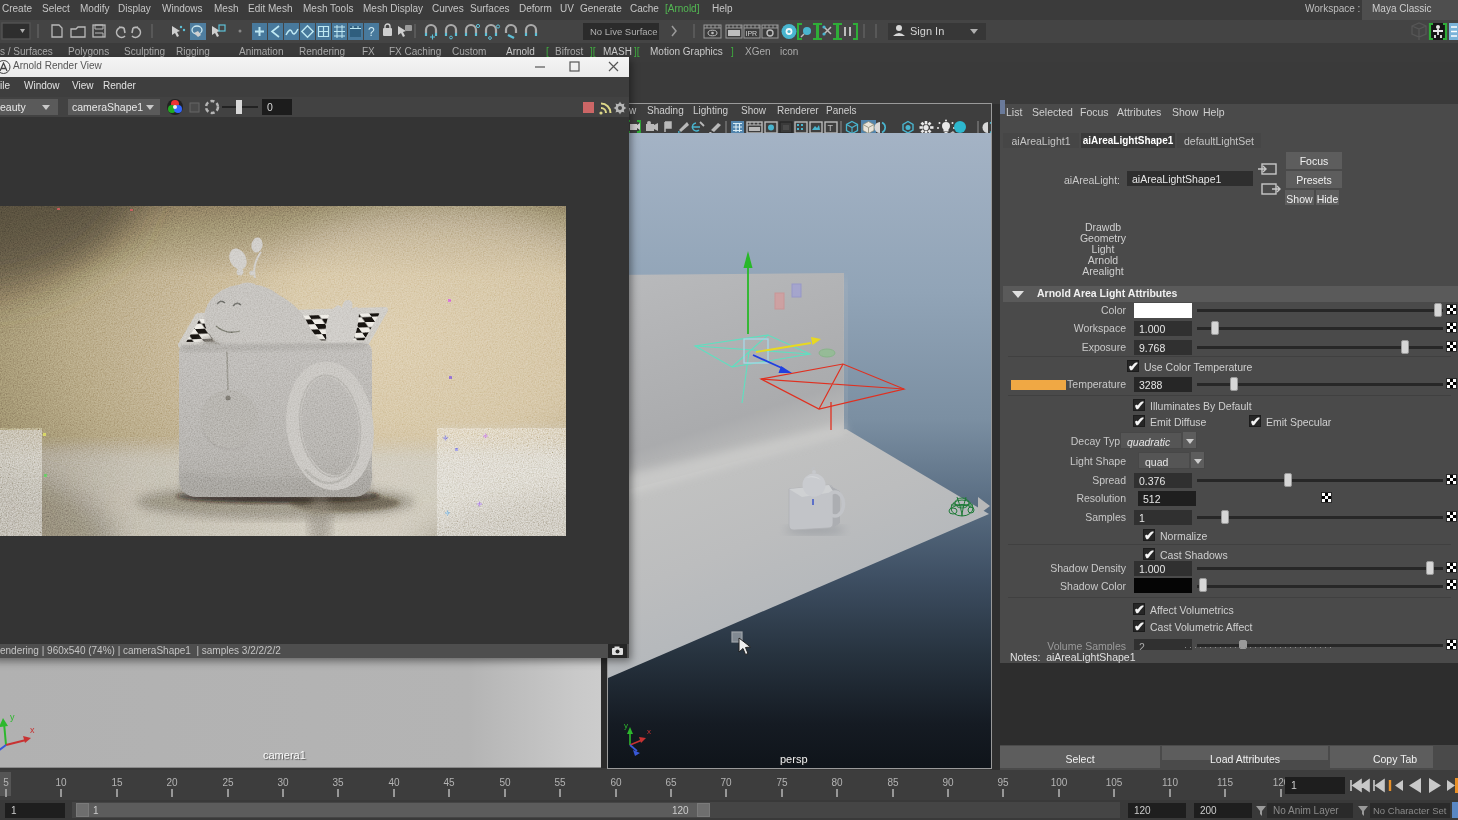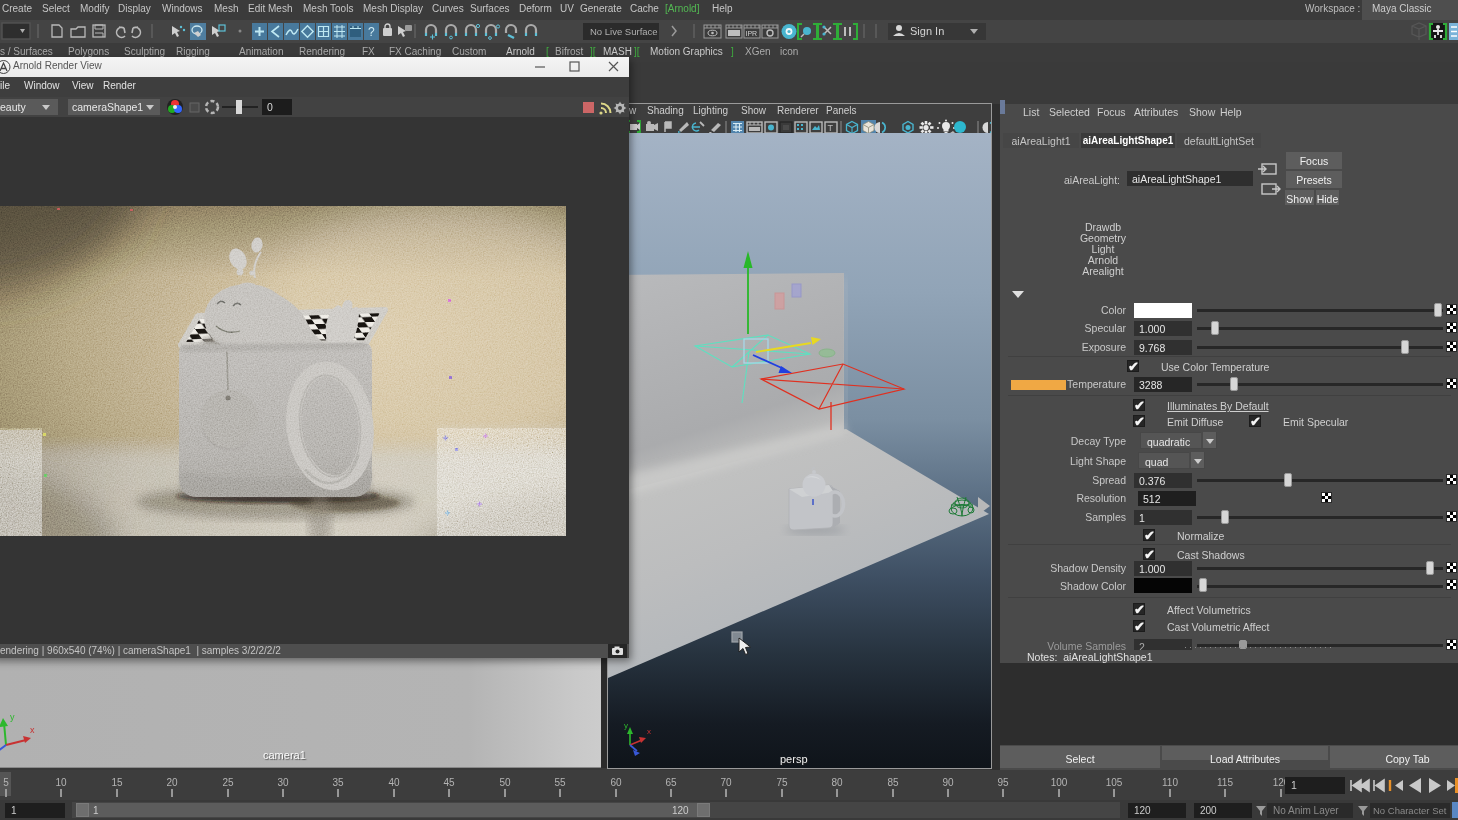--- a/index.html
+++ b/index.html
@@ -22,21 +22,21 @@
 #perspmenu span{position:absolute;top:1px;}
 #perspicons{left:0;top:15px;width:383px;height:15px;}
 #perspview{left:0;top:29px;width:383px;height:635px;}
 
 #ae{left:1000px;top:104px;width:458px;height:666px;background:#4a4a4a;color:#c8c8c8;font-size:10.5px;}
 #ae .lbl{position:absolute;text-align:right;white-space:nowrap;}
 #ae .fld{position:absolute;background:#2e2e2e;color:#e6e6e6;font-size:10.5px;padding:2px 0 0 5px;height:15px;}
 #ae .trk{position:absolute;left:1197px;width:246px;height:3px;background:#272727;}
 #ae .hdl{position:absolute;width:8px;height:14px;background:#d6d6d6;border:1px solid #9a9a9a;border-radius:2px;}
 #ae .chk{position:absolute;width:12px;height:12px;background:#262626;border:1px solid #1c1c1c;color:#f4f4f4;font-size:13px;line-height:12px;text-align:center;font-weight:bold;overflow:visible;}
-#ae .ctx{position:absolute;white-space:nowrap;color:#cfcfcf;padding-left:17px;}
+#ae .ctx{position:absolute;white-space:nowrap;color:#cfcfcf;}
 .checker{position:absolute;width:9px;height:9px;background:
  repeating-conic-gradient(#000 0 25%,#fff 0 50%) 0 0/6px 6px;outline:1px solid #2a2a2a;}
 #ae .btn{background:#5d5d5d;color:#f0f0f0;text-align:center;padding-top:3px;font-size:10.5px;}
 #ae .dd{background:#555;color:#e6e6e6;font-size:10.5px;padding:3px 0 0 6px;
  border:1px solid #474747;}
 #ae .dd:after{content:"";position:absolute;right:2px;top:6px;border:4px solid transparent;border-top:5px solid #ccc;}
 #ae .dd:before{content:"";position:absolute;right:0;top:-1px;width:13px;height:16px;background:#5d5d5d;border-left:2px solid #4a4a4a;}
 
 #cam1{left:0;top:658px;width:601px;height:110px;background:linear-gradient(90deg,#b1b1b1 0%,#b4b4b4 78%,#c9c9c9 96%,#cccccc 100%);border-bottom:1px solid #888;}
 
@@ -408,53 +408,54 @@
       <rect x="4" y="2" width="14" height="10" fill="none" stroke="#c8c8c8" stroke-width="1.4"></rect>
       <path d="M0 7 l8 0 m-3 -3 l3 3 -3 3" stroke="#c8c8c8" stroke-width="1.4" fill="none"></path>
       <rect x="4" y="22" width="14" height="10" fill="none" stroke="#c8c8c8" stroke-width="1.4"></rect>
       <path d="M14 27 l8 0 m-3 -3 l3 3 -3 3" stroke="#c8c8c8" stroke-width="1.4" fill="none"></path>
     </svg>
     <div class="abs btn" style="left:286px;top:48px;width:56px;height:17px;">Focus</div>
     <div class="abs btn" style="left:286px;top:67px;width:56px;height:17px;">Presets</div>
     <div class="abs btn" style="left:285px;top:86px;width:29px;height:15px;">Show</div>
     <div class="abs btn" style="left:316px;top:86px;width:23px;height:15px;">Hide</div>
     <div class="abs" style="left:40px;top:118px;width:126px;text-align:center;line-height:11px;color:#cfcfcf;">Drawdb<br>Geometry<br>Light<br>Arnold<br>Arealight</div>
+    <div class="abs" style="left:3px;top:182px;width:455px;height:16px;background:#5a5a5a;color:#f0f0f0;font-weight:bold;padding:1px 0 0 34px;">Arnold Area Light Attributes</div>
     <svg class="abs" style="left:12px;top:187px;" width="12" height="8">
         <polygon points="0,0 12,0 6,7" fill="#e0e0e0"></polygon>
       </svg>
 
     <span class="lbl" style="left:26px;top:200px;width:100px;">Color</span>
     <div class="abs" style="left:134px;top:199px;width:58px;height:15px;background:#fff;"></div>
     <div class="trk" style="left:197px;top:205px;"></div>
       <div class="hdl" style="left:434px;top:199px;"></div>
-    <span class="lbl" style="left:26px;top:218px;width:100px;">Specular</span>
+    <span class="lbl" style="left:26px;top:218px;width:100px;">Workspace</span>
     <div class="fld" style="left:134px;top:217px;width:58px;background:#303030;">1.000</div>
     <div class="trk" style="left:197px;top:223px;"></div>
       <div class="hdl" style="left:211px;top:217px;"></div>
     <span class="lbl" style="left:26px;top:237px;width:100px;">Exposure</span>
     <div class="fld" style="left:134px;top:236px;width:58px;background:#303030;">9.768</div>
     <div class="trk" style="left:197px;top:242px;"></div>
       <div class="hdl" style="left:401px;top:236px;"></div>
     <div class="abs" style="left:8px;top:252px;width:443px;height:1px;background:#404040;"></div>
     <div class="chk" style="left:127px;top:256px;">✔</div>
     <span class="ctx" style="left:144px;top:257px;">Use Color Temperature</span>
     <div class="abs" style="left:11px;top:276px;width:55px;height:10px;background:#f0a844;"></div>
     <span class="lbl" style="left:26px;top:274px;width:100px;">Temperature</span>
     <div class="fld" style="left:134px;top:273px;width:58px;background:#262626;">3288</div>
     <div class="trk" style="left:197px;top:279px;"></div>
       <div class="hdl" style="left:230px;top:273px;"></div>
     <div class="abs" style="left:8px;top:291px;width:443px;height:1px;background:#404040;"></div>
     <div class="chk" style="left:133px;top:295px;">✔</div>
-    <span class="ctx" style="left:150px;top:296px;text-decoration:underline;">Illuminates By Default</span>
+    <span class="ctx" style="left:150px;top:296px;">Illuminates By Default</span>
     <div class="chk" style="left:133px;top:311px;">✔</div>
     <span class="ctx" style="left:150px;top:312px;">Emit Diffuse</span>
     <div class="chk" style="left:249px;top:311px;">✔</div>
     <span class="ctx" style="left:266px;top:312px;">Emit Specular</span>
     <span class="lbl" style="left:26px;top:331px;width:100px;">Decay Type</span>
-    <div class="abs dd" style="left:140px;top:328px;width:77px;height:17px;">quadratic</div>
+    <div class="abs dd" style="left:120px;top:328px;width:77px;height:17px;font-style:italic;">quadratic</div>
     <span class="lbl" style="left:26px;top:351px;width:100px;">Light Shape</span>
     <div class="abs dd" style="left:138px;top:348px;width:67px;height:17px;">quad</div>
     <span class="lbl" style="left:26px;top:370px;width:100px;">Spread</span>
     <div class="fld" style="left:134px;top:369px;width:58px;background:#303030;">0.376</div>
     <div class="trk" style="left:197px;top:375px;"></div>
       <div class="hdl" style="left:284px;top:369px;"></div>
     <span class="lbl" style="left:26px;top:388px;width:100px;">Resolution</span>
     <div class="fld" style="left:138px;top:387px;width:58px;background:#1f1f1f;">512</div>
     <span class="lbl" style="left:26px;top:407px;width:100px;">Samples</span>
     <div class="fld" style="left:134px;top:406px;width:58px;background:#303030;">1</div>
@@ -481,21 +482,21 @@
     <span class="lbl" style="left:26px;top:536px;width:100px;color:#9a9a9a;">Volume Samples</span>
     <div class="fld" style="left:134px;top:535px;width:58px;background:#303030;color:#aaa;">2</div>
     <div class="trk" style="left:197px;top:540px;"></div>
       <div class="hdl" style="left:239px;top:536px;height:9px;background:#9a9a9a;"></div>
     <div class="abs" style="left:185px;top:543px;width:148px;height:1px;background:repeating-linear-gradient(90deg,#8a8a8a 0 1px,transparent 1px 5px);"></div>
     <div class="abs" style="left:0px;top:546px;width:458px;height:13px;background:#4a4a4a;"></div>
     <span class="ctx" style="left:10px;top:547px;color:#e0e0e0;">Notes:&nbsp; aiAreaLightShape1</span>
     <div class="abs" style="left:0px;top:559px;width:458px;height:82px;background:#2d2d2d;"></div>
     <div class="abs btn" style="left:0px;top:642px;width:160px;height:22px;line-height:20px;">Select</div>
     <div class="abs btn" style="left:162px;top:642px;width:166px;height:14px;line-height:20px;">Load Attributes</div>
-    <div class="abs btn" style="left:330px;top:642px;width:128px;height:22px;line-height:20px;padding-left:27px;">Copy Tab</div>
+    <div class="abs btn" style="left:330px;top:642px;width:103px;height:22px;line-height:20px;padding-left:27px;">Copy Tab</div>
     <div class="checker" style="left:447px;top:201px;"></div>
     <div class="checker" style="left:447px;top:219px;"></div>
     <div class="checker" style="left:447px;top:238px;"></div>
     <div class="checker" style="left:447px;top:275px;"></div>
     <div class="checker" style="left:447px;top:371px;"></div>
     <div class="checker" style="left:322px;top:389px;"></div>
     <div class="checker" style="left:447px;top:408px;"></div>
     <div class="checker" style="left:447px;top:459px;"></div>
     <div class="checker" style="left:447px;top:476px;"></div>
     <div class="checker" style="left:447px;top:536px;"></div>

